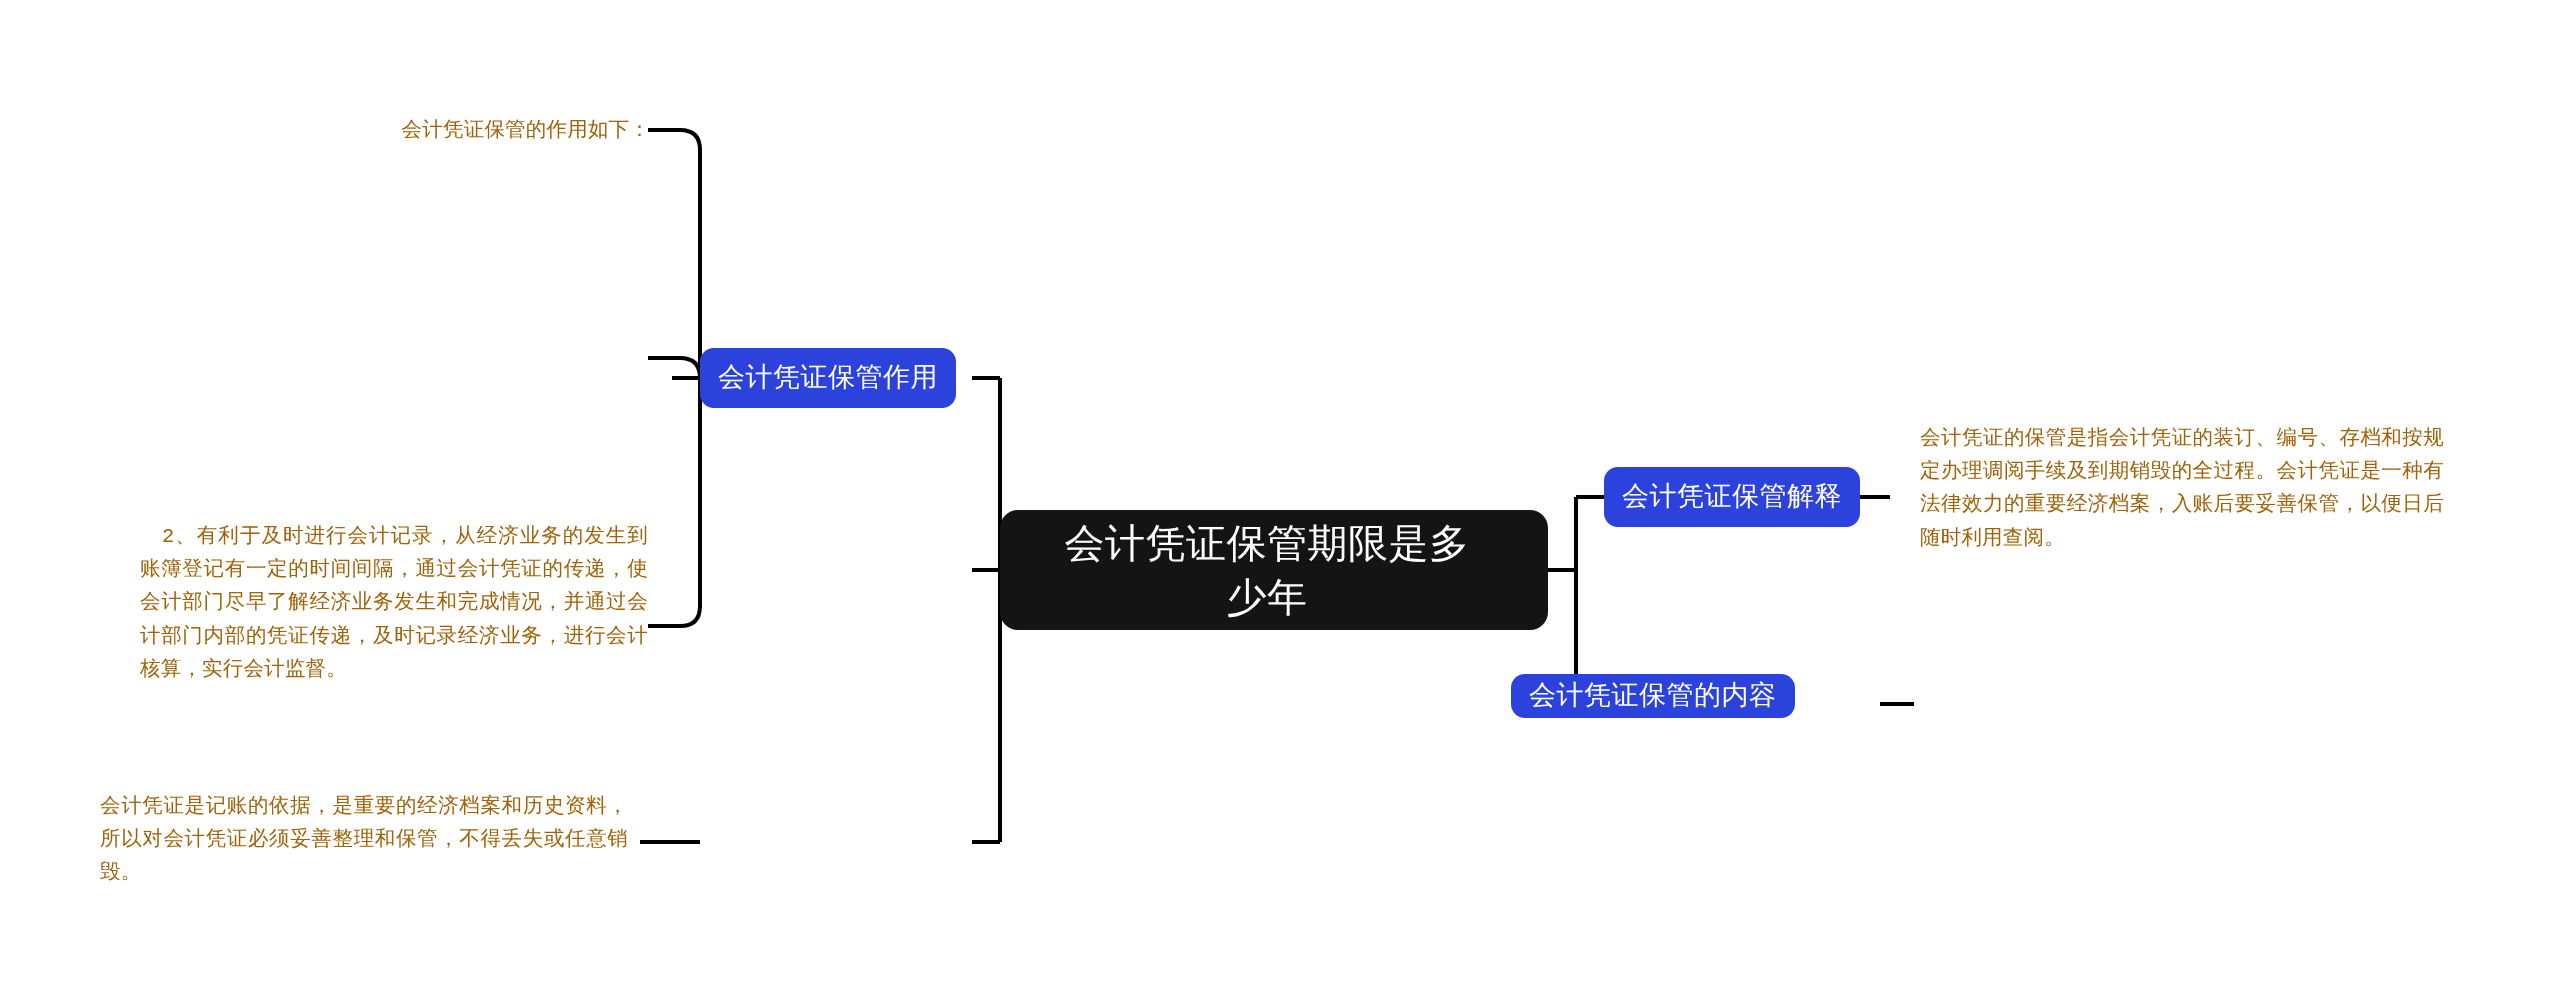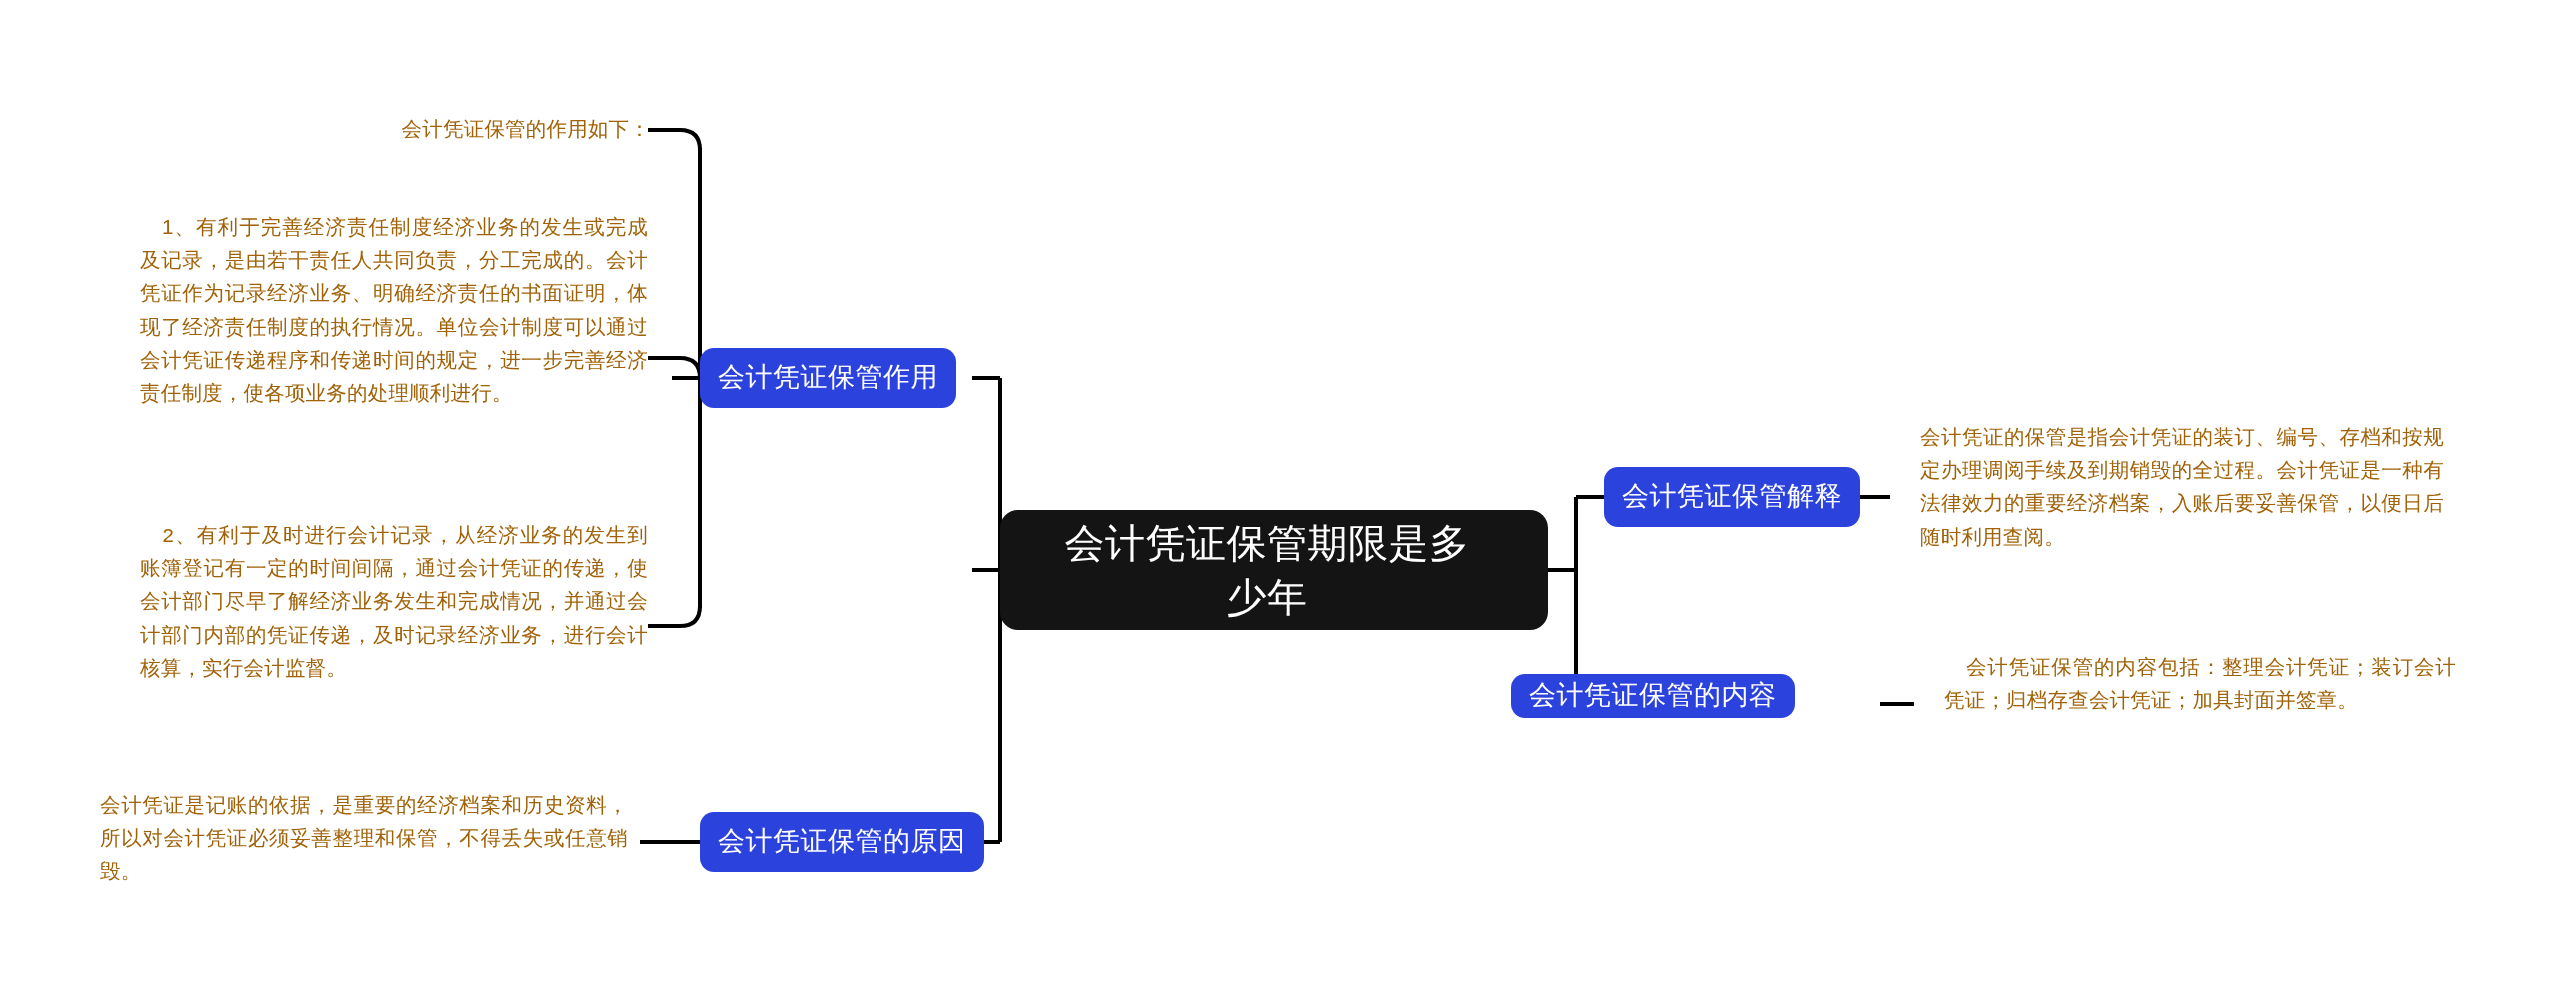--- a/index.html
+++ b/index.html
@@ -102,37 +102,32 @@
   </svg>
 
   <div class="node root" style="left:1000px; top:510px; width:548px; height:120px;padding-left:12px;">
     <span style="display:block; max-width:440px;">会计凭证保管期限是多少年</span>
   </div>
 
   <div class="node branch" style="left:700px; top:348px; height:60px;">
     <span>会计凭证保管作用</span>
   </div>
 
-  <div class="node branch" style="left:700px; top:812px; height:60px;">
-    <span>会计凭证保管的原因</span>
-  </div>
 
   <div class="node branch" style="left:1604px; top:467px; height:60px;">
     <span>会计凭证保管解释</span>
   </div>
 
   <div class="node branch" style="left:1511px; top:674px; height:44px;">
     <span>会计凭证保管的内容</span>
   </div>
 
   <div class="leaf-text" style="left:330px; top:112px; width:320px; text-align:right;">会计凭证保管的作用如下：</div>
 
-  <div class="leaf-text" style="left:140px; top:210px; width:508px; text-indent:22px;">1、有利于完善经济责任制度经济业务的发生或完成及记录，是由若干责任人共同负责，分工完成的。会计凭证作为记录经济业务、明确经济责任的书面证明，体现了经济责任制度的执行情况。单位会计制度可以通过会计凭证传递程序和传递时间的规定，进一步完善经济责任制度，使各项业务的处理顺利进行。</div>
 
   <div class="leaf-text" style="left:140px; top:520px; width:508px; text-indent:22px;font-family:Liberation Mono, monospace;">2、有利于及时进行会计记录，从经济业务的发生到账簿登记有一定的时间间隔，通过会计凭证的传递，使会计部门尽早了解经济业务发生和完成情况，并通过会计部门内部的凭证传递，及时记录经济业务，进行会计核算，实行会计监督。</div>
 
   <div class="leaf-text right" style="left:1920px; top:420px; width:524px; text-align:justify;">会计凭证的保管是指会计凭证的装订、编号、存档和按规定办理调阅手续及到期销毁的全过程。会计凭证是一种有法律效力的重要经济档案，入账后要妥善保管，以便日后随时利用查阅。</div>
 
   <div class="leaf-text" style="left:100px; top:788px; width:528px;">会计凭证是记账的依据，是重要的经济档案和历史资料，所以对会计凭证必须妥善整理和保管，不得丢失或任意销毁。</div>
 
-  <div class="leaf-text right" style="left:1944px; top:650px; width:512px; text-align:justify; text-indent:22px;">会计凭证保管的内容包括：整理会计凭证；装订会计凭证；归档存查会计凭证；加具封面并签章。</div>
 
 </div>
 
 </body></html>

